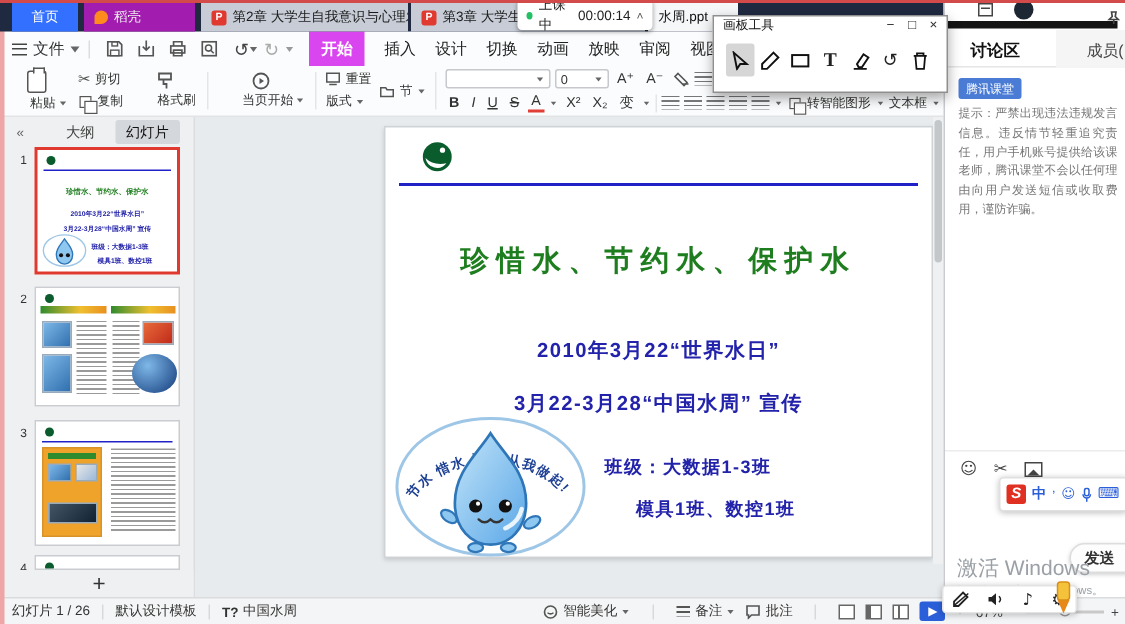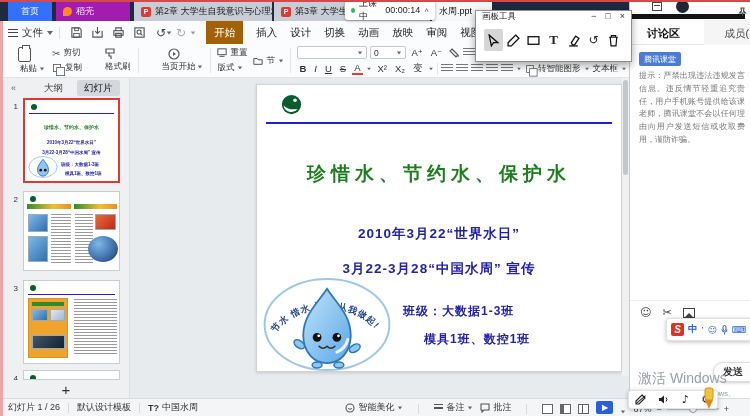--- a/index.html
+++ b/index.html
@@ -34,21 +34,21 @@
   #file-menu{display:flex;align-items:center;gap:4px;margin-left:8px;font-size:10.5px;color:#333;}
   .hamb{width:10px;height:8px;border-top:1.4px solid #444;border-bottom:1.4px solid #444;position:relative;}
   .hamb::after{content:"";position:absolute;left:0;top:2.6px;width:10px;height:1.4px;background:#444;}
   .caret{width:0;height:0;border-left:3px solid transparent;border-right:3px solid transparent;border-top:4px solid #666;display:inline-block;}
   .msep{width:1px;height:12px;background:#ddd;margin:0 6px;}
   .qico{width:13px;height:13px;margin:0 4px;color:#555;}
   .glyph{font-family:"DejaVu Sans",sans-serif;}
   #undo-g{font-size:12px;color:#444;margin-left:6px;}
   #redo-g{font-size:12px;color:#aaa;margin:0 4px;}
   .mtabs{display:flex;align-items:center;gap:13px;margin-left:10px;font-size:10.5px;color:#222;}
-  #tab-start{background:#a16207;color:#fff;border-radius:9px;padding:20px 8px;font-weight:normal;}
+  #tab-start{background:#d946ef;color:#fff;border-radius:9px;padding:20px 8px;font-weight:bold;}
 
   
   #ribbon{left:0;top:44px;width:630px;height:34px;background:#fbfcfd;border-bottom:1px solid #e2e3e5;display:flex;align-items:stretch;z-index:4;}
   .rbig{display:flex;flex-direction:column;align-items:center;justify-content:center;gap:1px;padding:1px 4px;font-size:8.5px;color:#333;white-space:nowrap;}
   .rbig .lbl{display:flex;align-items:center;gap:2px;padding-left:16px;}
   .rcol{display:flex;flex-direction:column;justify-content:center;gap:3px;padding:0 3px;}
   .rrow{display:flex;align-items:center;gap:3px;font-size:8.5px;color:#333;white-space:nowrap;}
   .rsep{width:1px;background:#e4e5e7;margin:4px 3px;}
   .ico-clip{width:13px;height:15px;border:1.2px solid #555;border-radius:2px;position:relative;background:#fff;}
   .ico-clip::after{content:"";position:absolute;left:2.5px;top:-3px;width:6px;height:3px;border:1.2px solid #555;border-bottom:none;background:#fff;}
@@ -106,21 +106,21 @@
   #slide-class2{position:absolute;left:167px;top:246px;font-size:12px;font-weight:bold;color:#2222aa;letter-spacing:1px;}
   #mascot{position:absolute;left:4px;top:188px;}
 
   
   #notesbar{left:130px;top:376px;width:492px;height:22px;background:#e9eaec;border-top:1px solid #d7d8da;display:flex;align-items:center;gap:6px;padding-left:12px;font-size:10px;color:#333;}
   .notes-ico{width:11px;height:8px;background:repeating-linear-gradient(#555 0 1.2px,transparent 1.2px 3.5px);}
 
   
   #statusbar{left:0;top:398px;width:750px;height:18px;background:#f4f5f6;border-top:1px solid #dadbdd;display:flex;align-items:center;font-size:9px;color:#333;z-index:2;}
   .ssep{width:1px;height:10px;background:#d8d9db;margin:0 8px;}
-  #sb-right{display:flex;align-items:flex-end;margin-left:auto;gap:7px;padding-right:21px;}
+  #sb-right{display:flex;align-items:center;margin-left:auto;gap:7px;padding-right:4px;}
   .vic{width:11px;height:10px;border:1.1px solid #666;background:#fff;}
   .vic.v2{background:linear-gradient(90deg,#666 3px,#fff 3px);}
   .vic.v3{background:linear-gradient(90deg,#fff 3px,#666 3px,#666 4px,#fff 4px);}
   #sb-play{width:17px;height:13px;background:#2b5fd9;border-radius:2px;color:#fff;font-size:8px;display:flex;align-items:center;justify-content:center;}
   #zoomctrl{display:flex;align-items:center;gap:5px;color:#444;}
   .ztrack{width:52px;height:2px;background:#c9c9c9;position:relative;}
   .zknob{position:absolute;left:22px;top:-3.5px;width:8px;height:8px;border-radius:50%;background:#fff;border:1px solid #999;}
 
   
   #vscroll{left:622px;top:78px;width:7px;height:298px;background:#eef0f1;}

